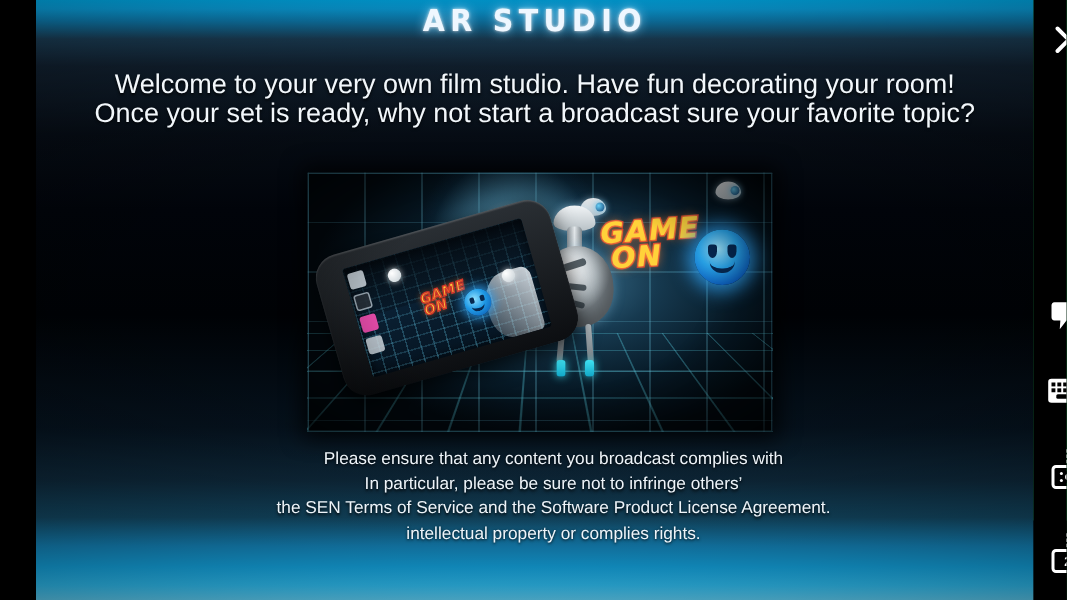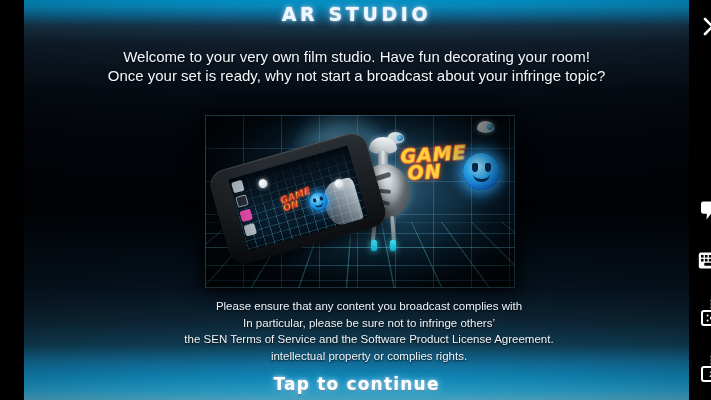--- a/index.html
+++ b/index.html
@@ -61,21 +61,21 @@
       0 0 7px rgba(150,220,255,0.85),
       0 1px 1px rgba(0,40,70,0.7);
     transform:scaleY(1.06);
   }
 
   
   #welcome {
     position:absolute; left:0; top:47px; width:665px;
     text-align:center;
     color:#f2f7fb;
-    font-size:15px;
+    font-size:18px;
     line-height:19px;
     text-shadow:0 1px 2px rgba(0,0,0,0.85);
   }
 
   
   #art {
     position:absolute;
     left:181px; top:115px;
     width:310px; height:173px;
     overflow:hidden;
@@ -317,21 +317,21 @@
   <div id="content">
 
     <div id="vignette"></div>
 
     <div id="titlebar">
       <div id="app-title">AR STUDIO</div>
     </div>
 
     <div id="welcome">
       <div>Welcome to your very own film studio. Have fun decorating your room!</div>
-      <div>Once your set is ready, why not start a broadcast about your infringe topic?</div>
+      <div>Once your set is ready, why not start a broadcast sure your favorite topic?</div>
     </div>
 
     <div id="art">
       <div class="gridwall"></div>
       <div class="gridfloor"></div>
       <div class="glow"></div>
 
       <div class="orb" id="orb1">
         <div class="lens"></div>
       </div>
@@ -395,21 +395,20 @@
       <div class="edge"></div>
     </div>
 
     <div id="legal">
       <div>Please ensure that any content you broadcast complies with</div>
       <div>In particular, please be sure not to infringe others’</div>
       <div>the SEN Terms of Service and the Software Product License Agreement.</div>
       <div>intellectual property or complies rights.</div>
     </div>
 
-    <div id="tap">Tap to continue</div>
   </div>
 
   <div id="sidebar">
 
     <div class="sbtn" id="btn-close">
       <svg width="21" height="21" viewBox="0 0 21 21">
         <path d="M3 3 L18 18 M18 3 L3 18" stroke="#ffffff" stroke-width="2.6" stroke-linecap="round" fill="none"></path>
       </svg>
     </div>
 

